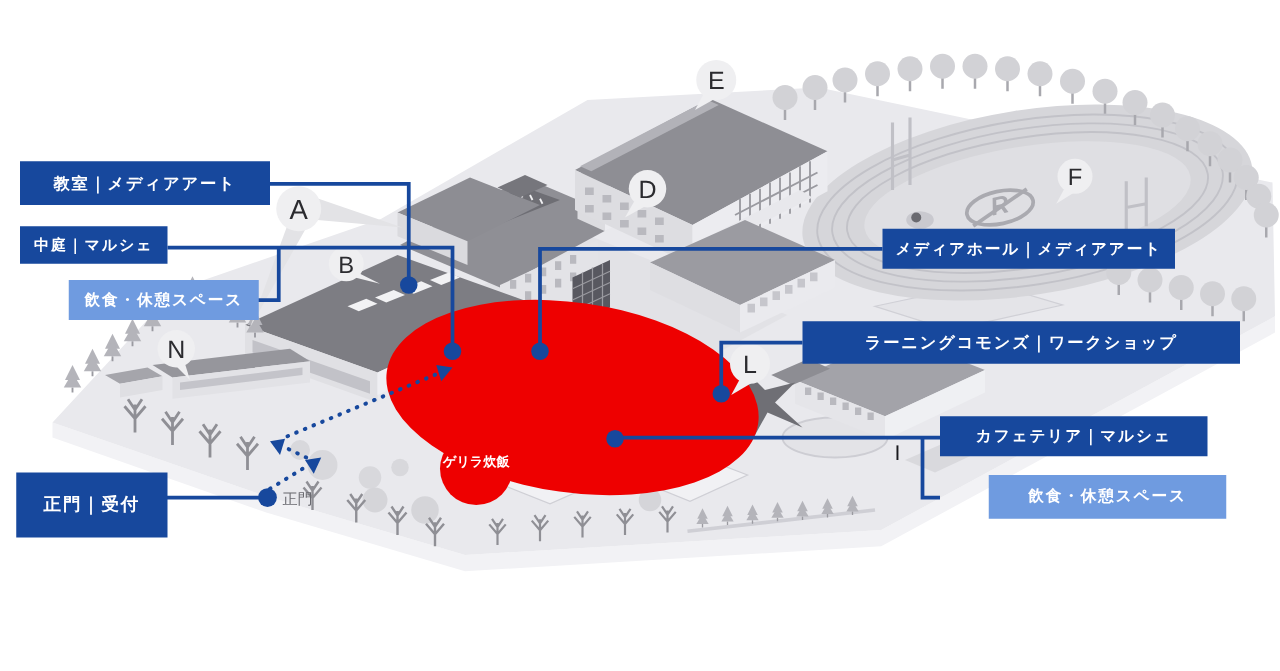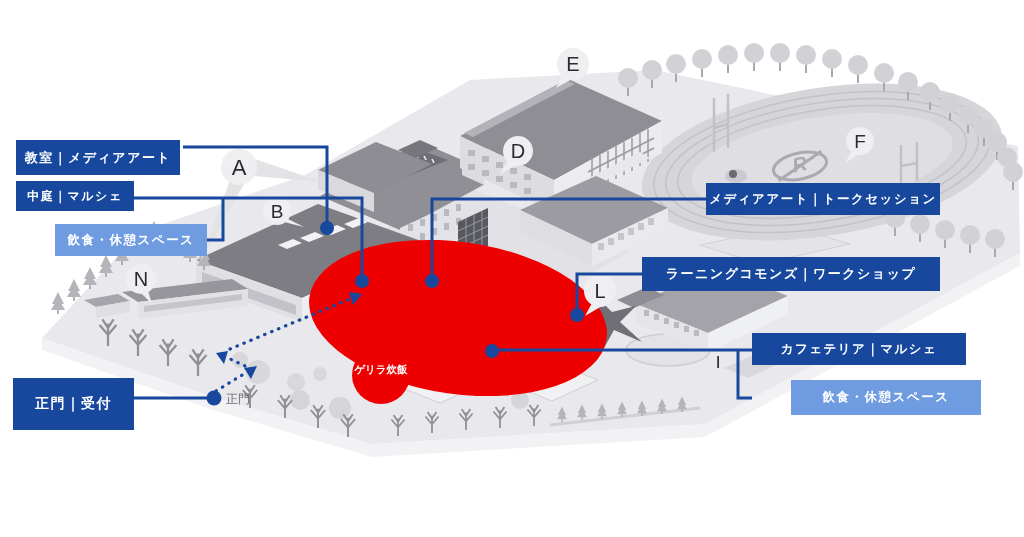--- a/index.html
+++ b/index.html
@@ -359,29 +359,29 @@
     </g>
     <g fill="#17489d">
       <polygon points="257,366 244,368 251,379"></polygon>
       <polygon points="216,353 228,351 224,364"></polygon>
       <polygon points="362,294 349,292 353,305"></polygon>
     </g>
     <text x="226" y="403" font-size="12" fill="#6a6a70" class="maptext">正門</text>
   </g>
 </svg>
 
-<div class="callout dark" style="left:16px;top:140px;width:164px;height:35px;">教室｜メディアアート</div>
+<div class="callout dark" style="left:16px;top:129px;width:200px;height:35px;">教室｜メディアアート</div>
 
 <div class="callout dark" style="left:16px;top:181px;width:118px;height:30px;font-size:12px;">中庭｜マルシェ</div>
 
 <div class="callout light" style="left:16px;top:224px;width:152px;height:32px;font-size:12.5px;">飲食・休憩スペース</div>
 
 <div class="callout dark" style="left:13px;top:378px;width:121px;height:52px;font-size:14px;">正門｜受付</div>
 
-<div class="callout dark" style="left:706px;top:183px;width:234px;height:32px;font-size:12.5px;">メディアアート｜トークセッション</div>
-
-<div class="callout dark" style="left:642px;top:257px;width:298px;height:34px;font-family:Liberation Serif, serif;">ラーニングコモンズ｜ワークショップ</div>
+<div class="callout dark" style="left:706px;top:183px;width:234px;height:32px;font-size:12.5px;">メディアホール｜メディアアート</div>
+
+<div class="callout dark" style="left:642px;top:257px;width:350px;height:34px;font-family:Liberation Serif, serif;">ラーニングコモンズ｜ワークショップ</div>
 
 <div class="callout dark" style="left:752px;top:333px;width:214px;height:32px;font-size:12.5px;font-family:Liberation Mono, monospace;">カフェテリア｜マルシェ</div>
 
 <div class="callout light" style="left:752px;top:380px;width:190px;height:35px;font-size:12.5px;">飲食・休憩スペース</div>
 
 </div>
 
 </body></html>

